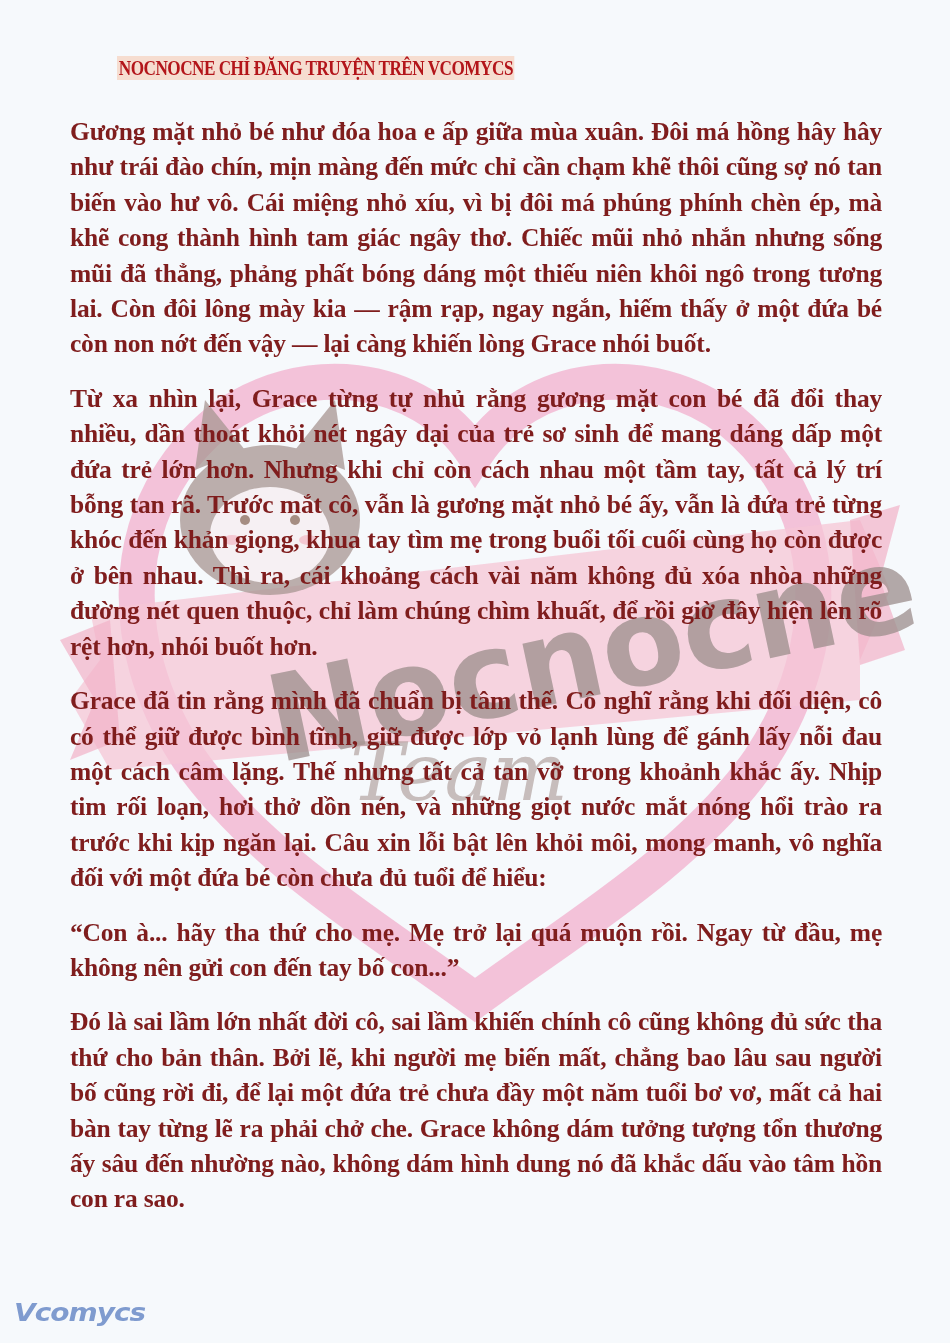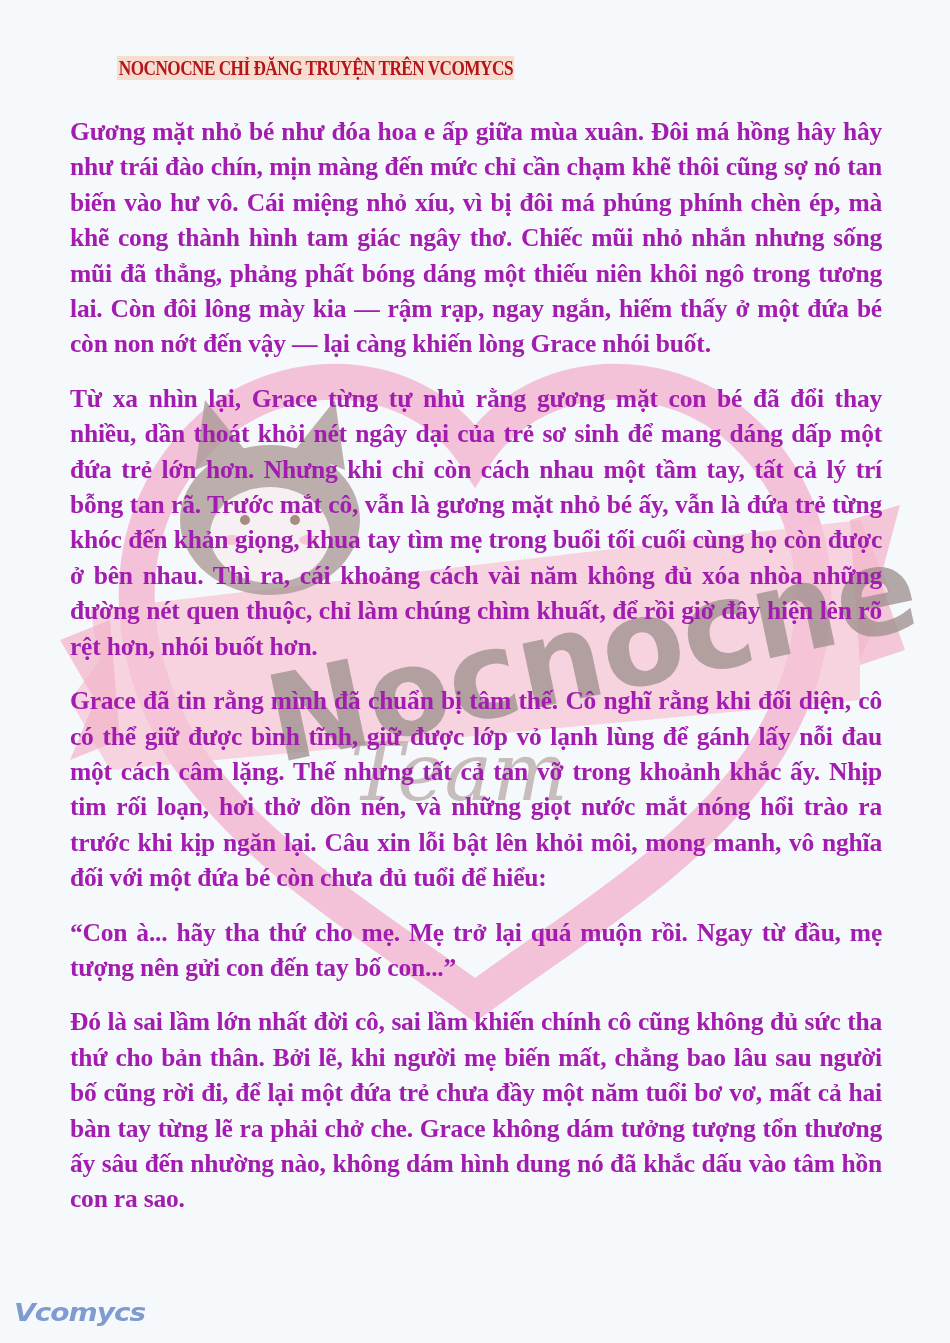--- a/index.html
+++ b/index.html
@@ -44,21 +44,21 @@
       transform-origin: left center;
       z-index: 2;
       white-space: nowrap;
     }
     .content {
       position: absolute;
       left: 70px;
       top: 114px;
       width: 812px;
       z-index: 2;
-      color: #a21caf;
+      color: #7f1d1d;
     }
     .content p {
       margin: 0 0 19px 0;
       font-family: "Liberation Serif", "DejaVu Serif", serif;
       font-weight: bold;
       font-size: 25.5px;
       line-height: 35.4px;
       text-align: justify;
       letter-spacing: -0.2px;
     }
@@ -104,19 +104,19 @@
 
     <text x="350" y="800" font-family="DejaVu Serif, serif" font-style="italic" font-size="80" fill="#a89692" opacity="0.6">Team</text>
   </svg>
 
   <div class="banner">NOCNOCNE CHỈ ĐĂNG TRUYỆN TRÊN VCOMYCS</div>
 
   <div class="content">
     <p>Gương mặt nhỏ bé như đóa hoa e ấp giữa mùa xuân. Đôi má hồng hây hây như trái đào chín, mịn màng đến mức chỉ cần chạm khẽ thôi cũng sợ nó tan biến vào hư vô. Cái miệng nhỏ xíu, vì bị đôi má phúng phính chèn ép, mà khẽ cong thành hình tam giác ngây thơ. Chiếc mũi nhỏ nhắn nhưng sống mũi đã thẳng, phảng phất bóng dáng một thiếu niên khôi ngô trong tương lai. Còn đôi lông mày kia — rậm rạp, ngay ngắn, hiếm thấy ở một đứa bé còn non nớt đến vậy — lại càng khiến lòng Grace nhói buốt.</p>
     <p>Từ xa nhìn lại, Grace từng tự nhủ rằng gương mặt con bé đã đổi thay nhiều, dần thoát khỏi nét ngây dại của trẻ sơ sinh để mang dáng dấp một đứa trẻ lớn hơn. Nhưng khi chỉ còn cách nhau một tầm tay, tất cả lý trí bỗng tan rã. Trước mắt cô, vẫn là gương mặt nhỏ bé ấy, vẫn là đứa trẻ từng khóc đến khản giọng, khua tay tìm mẹ trong buổi tối cuối cùng họ còn được ở bên nhau. Thì ra, cái khoảng cách vài năm không đủ xóa nhòa những đường nét quen thuộc, chỉ làm chúng chìm khuất, để rồi giờ đây hiện lên rõ rệt hơn, nhói buốt hơn.</p>
     <p>Grace đã tin rằng mình đã chuẩn bị tâm thế. Cô nghĩ rằng khi đối diện, cô có thể giữ được bình tĩnh, giữ được lớp vỏ lạnh lùng để gánh lấy nỗi đau một cách câm lặng. Thế nhưng tất cả tan vỡ trong khoảnh khắc ấy. Nhịp tim rối loạn, hơi thở dồn nén, và những giọt nước mắt nóng hổi trào ra trước khi kịp ngăn lại. Câu xin lỗi bật lên khỏi môi, mong manh, vô nghĩa đối với một đứa bé còn chưa đủ tuổi để hiểu:</p>
-    <p>“Con à... hãy tha thứ cho mẹ. Mẹ trở lại quá muộn rồi. Ngay từ đầu, mẹ tượng nên gửi con đến tay bố con...”</p>
+    <p>“Con à... hãy tha thứ cho mẹ. Mẹ trở lại quá muộn rồi. Ngay từ đầu, mẹ không nên gửi con đến tay bố con...”</p>
     <p>Đó là sai lầm lớn nhất đời cô, sai lầm khiến chính cô cũng không đủ sức tha thứ cho bản thân. Bởi lẽ, khi người mẹ biến mất, chẳng bao lâu sau người bố cũng rời đi, để lại một đứa trẻ chưa đầy một năm tuổi bơ vơ, mất cả hai bàn tay từng lẽ ra phải chở che. Grace không dám tưởng tượng tổn thương ấy sâu đến nhường nào, không dám hình dung nó đã khắc dấu vào tâm hồn con ra sao.</p>
   </div>
 
   <div class="logo">Vcomycs</div>
 
 </div>
 
 </body></html>

